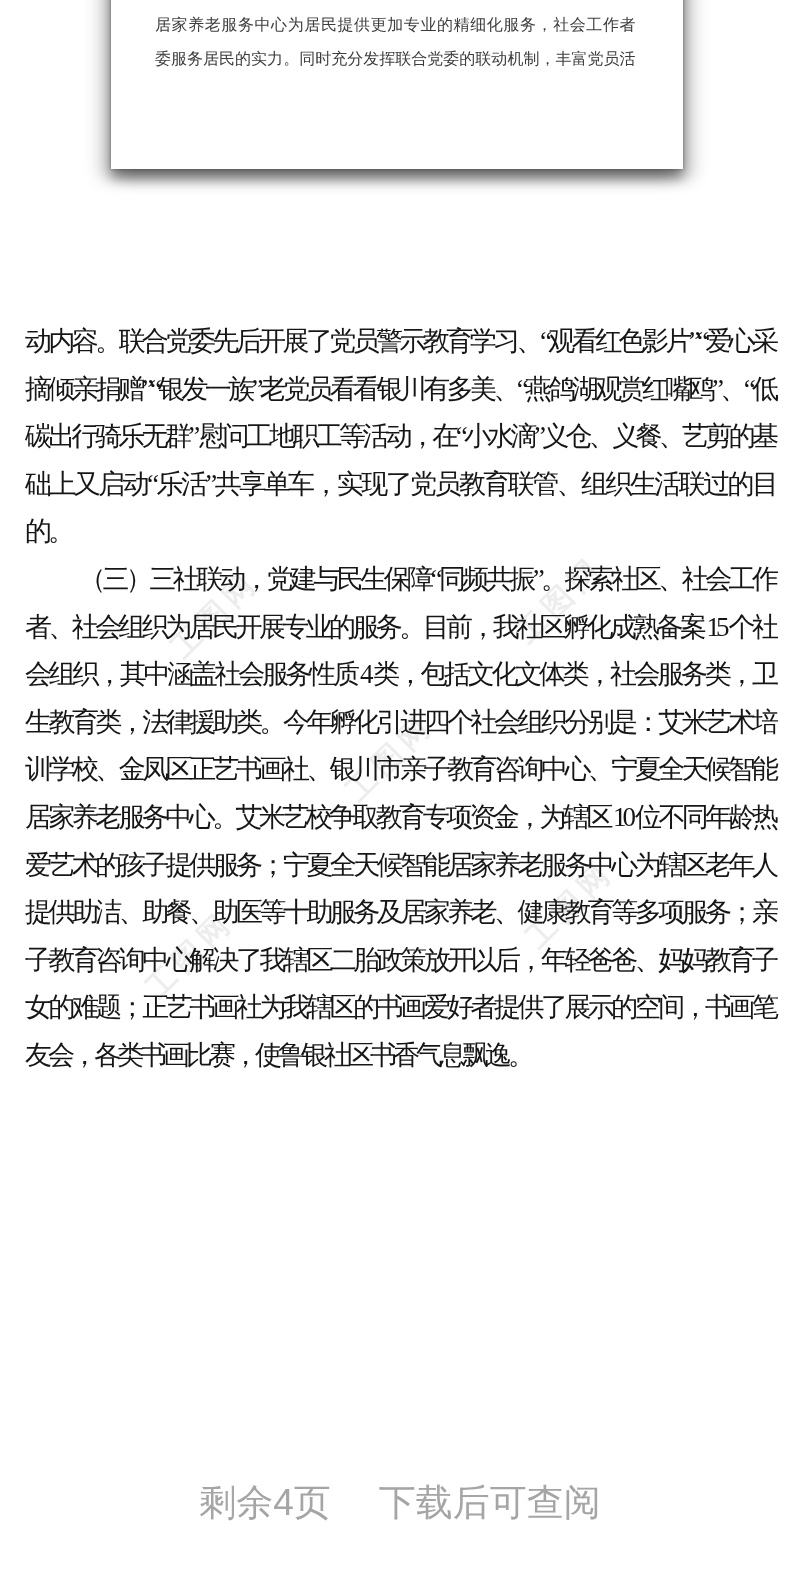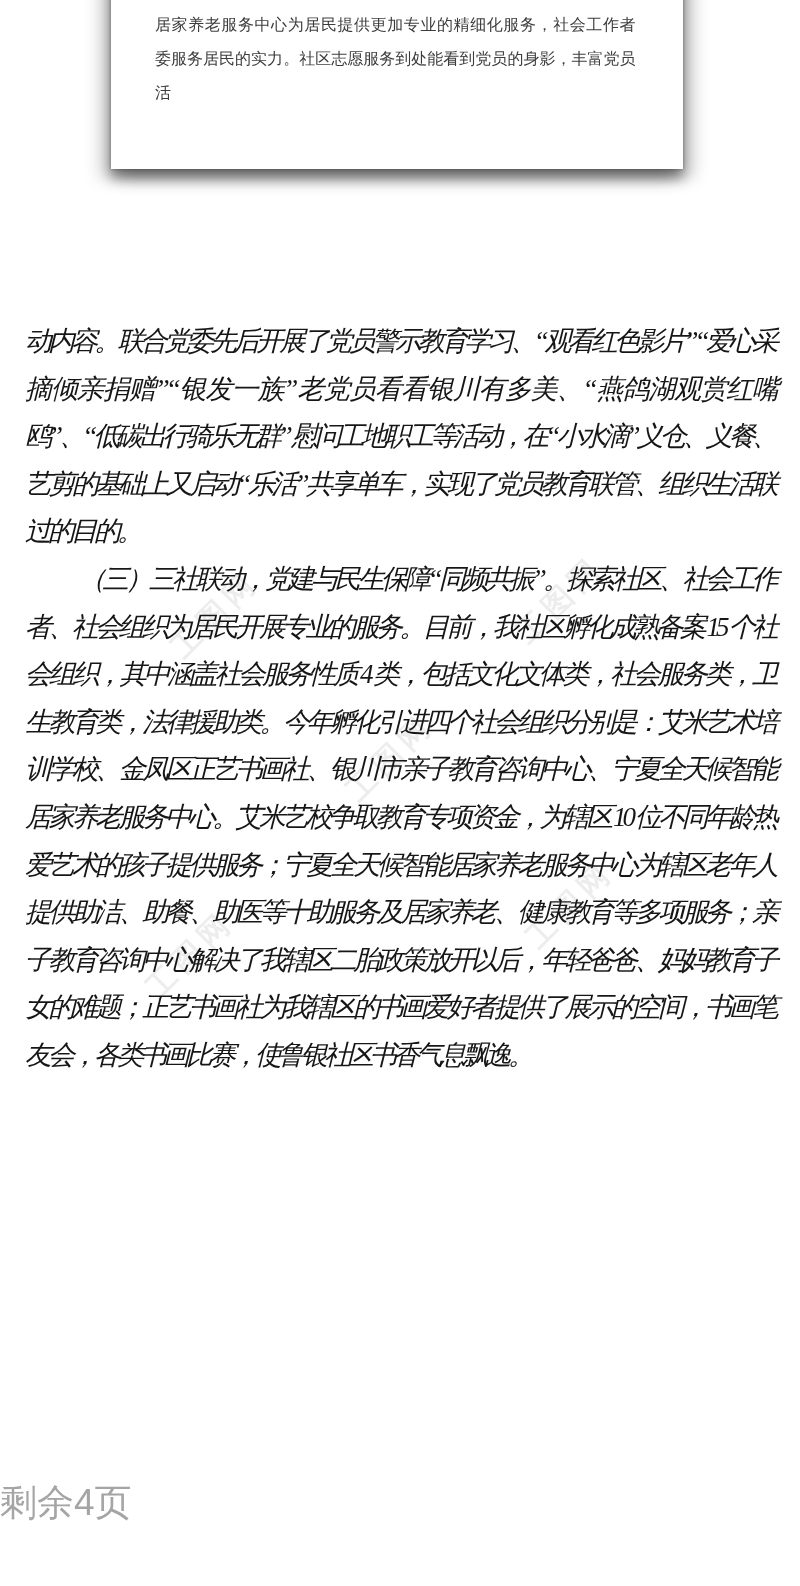--- a/index.html
+++ b/index.html
@@ -37,21 +37,20 @@
 
   
   .doc-body {
     position: absolute;
     left: 25px; top: 318px;
     width: 750px;
     font-size: 27px;
     line-height: 47.6px;
     color: #161616;
     letter-spacing: -4px;
-    font-style: italic;
   }
   .para {
     margin: 0;
     text-align: justify;
   }
   .para.indented { text-indent: 2em; }
 
   
   .watermark {
     position: absolute;
@@ -70,41 +69,41 @@
     position: absolute;
     left: 0; top: 1477px;
     width: 800px;
     display: flex;
     justify-content: center;
     gap: 48px;
     font-family: "Liberation Sans", "DejaVu Sans", sans-serif;
     font-size: 37px;
     line-height: 52px;
     color: #a5a5a5;
-    flex-direction: column;
   }
 </style>
 </head>
 <body>
 
 <div class="page-card">
   <div class="card-text">
       <div class="card-line">居家养老服务中心为居民提供更加专业的精细化服务，社会工作者</div>
-      <div class="card-line">委服务居民的实力。社区志愿服务到处能看到党员的身影，丰富党员活</div>
+      <div class="card-line">委服务居民的实力。同时充分发挥联合党委的联动机制，丰富党员活</div>
     </div>
 </div>
 
 <div>
     <div class="watermark" style="left: 215px; top: 615px;">工图网</div>
     <div class="watermark" style="left: 560px; top: 600px;">工图网</div>
     <div class="watermark" style="left: 390px; top: 758px;">工图网</div>
     <div class="watermark" style="left: 570px; top: 905px;">工图网</div>
     <div class="watermark" style="left: 190px; top: 955px;">工图网</div>
   </div>
 
 <div class="doc-body">
     <div class="para">动内容。联合党委先后开展了党员警示教育学习、“观看红色影片”“爱心采摘倾亲捐赠”“银发一族”老党员看看银川有多美、“燕鸽湖观赏红嘴鸥”、“低碳出行骑乐无群” 慰问工地职工等活动，在“小水滴”义仓、义餐、艺剪的基础上又启动“乐活”共享单车，实现了党员教育联管、组织生活联过的目的。</div>
     <div class="para indented">（三）三社联动，党建与民生保障“同频共振”。探索社区、社会工作者、社会组织为居民开展专业的服务。目前，我社区孵化成熟备案 15 个社会组织，其中涵盖社会服务性质 4 类，包括文化文体类，社会服务类，卫生教育类，法律援助类。今年孵化引进四个社会组织分别是：艾米艺术培训学校、金凤区正艺书画社、银川市亲子教育咨询中心、宁夏全天候智能居家养老服务中心。艾米艺校争取教育专项资金，为辖区 10 位不同年龄热爱艺术的孩子提供服务；宁夏全天候智能居家养老服务中心为辖区老年人提供助洁、助餐、助医等十助服务及居家养老、健康教育等多项服务；亲子教育咨询中心解决了我辖区二胎政策放开以后，年轻爸爸、妈妈教育子女的难题；正艺书画社为我辖区的书画爱好者提供了展示的空间，书画笔友会，各类书画比赛，使鲁银社区书香气息飘逸。</div>
   </div>
 
 <div class="footer-notice">
   <span>剩余4页</span>
+  <span>下载后可查阅</span>
 </div>
 
 </body></html>

